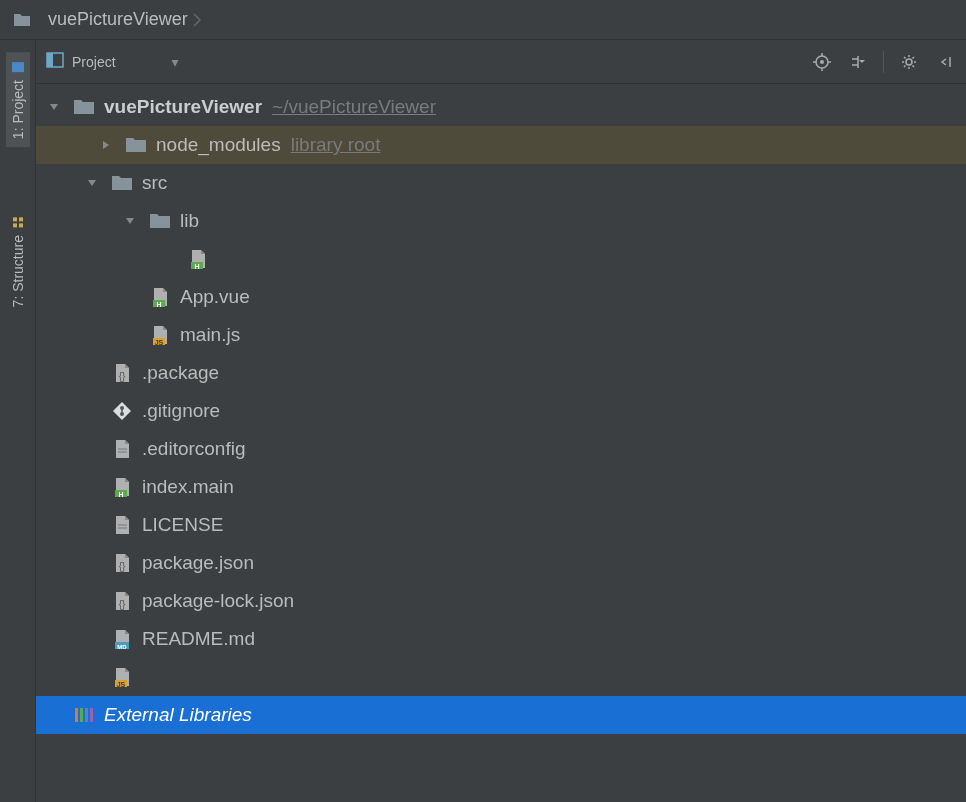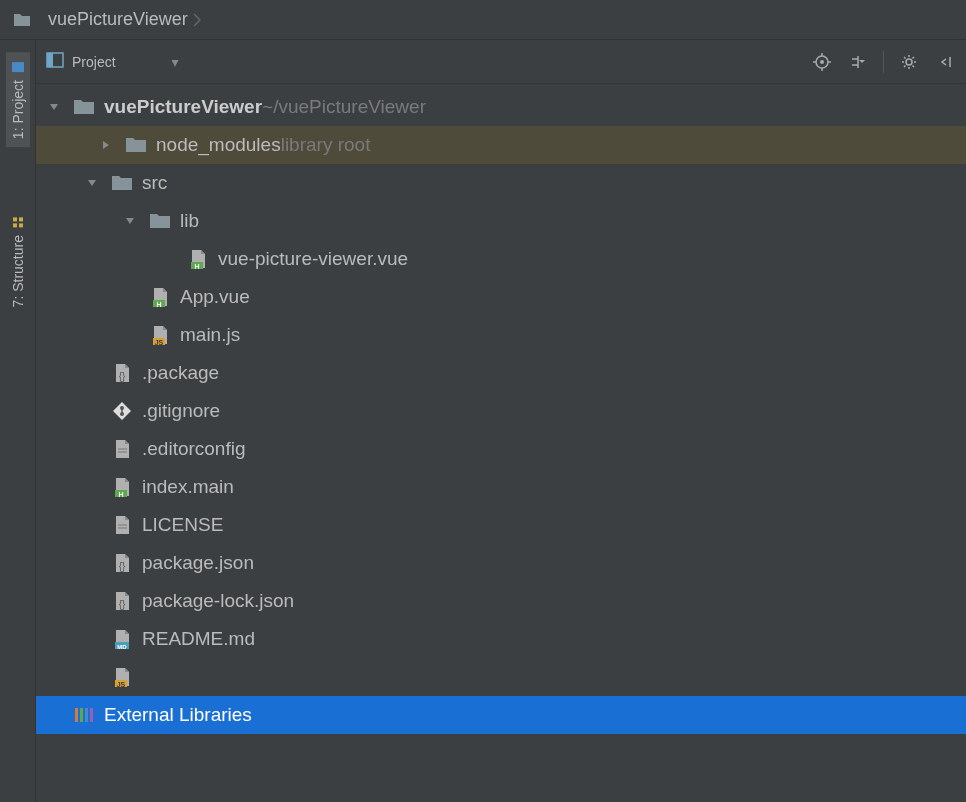--- a/index.html
+++ b/index.html
@@ -19,28 +19,28 @@
 .panel-header { display: flex; align-items: center; padding: 0 10px; height: 44px; border-bottom: 1px solid #323232; background: #3c3f41; }
 .panel-title { display: flex; align-items: center; gap: 8px; font-size: 14px; color: #bbbbbb; }
 .panel-title-dropdown { margin-left: 48px; color:#888; }
 .panel-actions { margin-left: auto; display: flex; align-items: center; gap: 14px; }
 .panel-action { width: 22px; height: 22px; display:flex; align-items:center; justify-content:center; cursor:pointer; color:#aaa; }
 .action-divider { width:1px; height:22px; background:#555; }
 
 .tree { flex: 1; overflow: auto; padding-top: 4px; }
 .tree-row { display: flex; align-items: center; height: 38px; padding-left: 10px; cursor: pointer; font-size: 19px; }
 .tree-row.highlighted { background: #4e4b3a; padding-left: 24px; }
-.tree-row.selected { background: #1a6fd4; color: #fff; }
+.tree-row.selected { background: #1a6fd4; color: #fff; font-style: italic; }
 .tree-row.selected .label { color:#fff; }
 .arrow { width: 16px; display:flex; justify-content:center; color:#888; }
 .indent { display:inline-block; }
 .icon { width: 24px; height: 20px; display:flex; align-items:center; justify-content:center; margin-right: 8px; }
 .label { color: #bbbbbb; }
 .label-bold { font-weight: 600; color:#cccccc; }
-.label-dim { color: #7a7a7a; margin-left: 0; }
+.label-dim { color: #7a7a7a; margin-left: 10px; text-decoration: underline; }
 
 .folder-icon svg, .file-icon svg { display:block; }
 </style>
 </head>
 <body>
 
 <div class="breadcrumb">
   <div class="breadcrumb-item">
     <span class="icon folder-icon">
       <svg width="20" height="16" viewBox="0 0 20 16">
@@ -191,21 +191,20 @@
           <span class="arrow"></span>
           <span style="width: 10px; display: inline-block;"></span>
           <span class="icon">
             <svg width="20" height="20" viewBox="0 0 20 20">
               <path fill="#b0b0b0" d="M4 1h9l4 4v14H4z"></path>
               <path fill="#888" d="M13 1l4 4h-4z"></path>
               <rect fill="#5ea84f" x="3" y="13" width="12" height="8"></rect>
               <text x="9" y="20" font-size="7" font-weight="bold" fill="#fff" text-anchor="middle">H</text>
             </svg>
           </span>
-          <span class="label">vue-picture-viewer.vue</span>
         </div>
         <div class="tree-row">
           <span class="indent" style="width: 76px;"></span>
           <span class="arrow"></span>
           <span style="width: 10px; display: inline-block;"></span>
           <span class="icon">
             <svg width="20" height="20" viewBox="0 0 20 20">
               <path fill="#b0b0b0" d="M4 1h9l4 4v14H4z"></path>
               <path fill="#888" d="M13 1l4 4h-4z"></path>
               <rect fill="#5ea84f" x="3" y="13" width="12" height="8"></rect>

